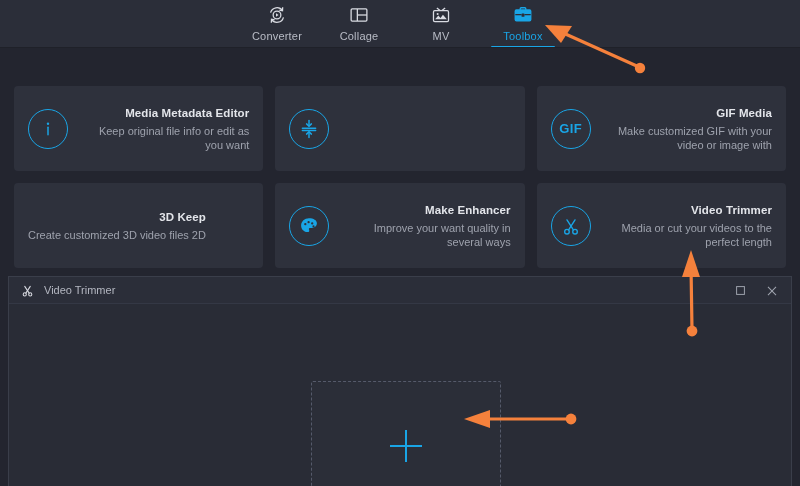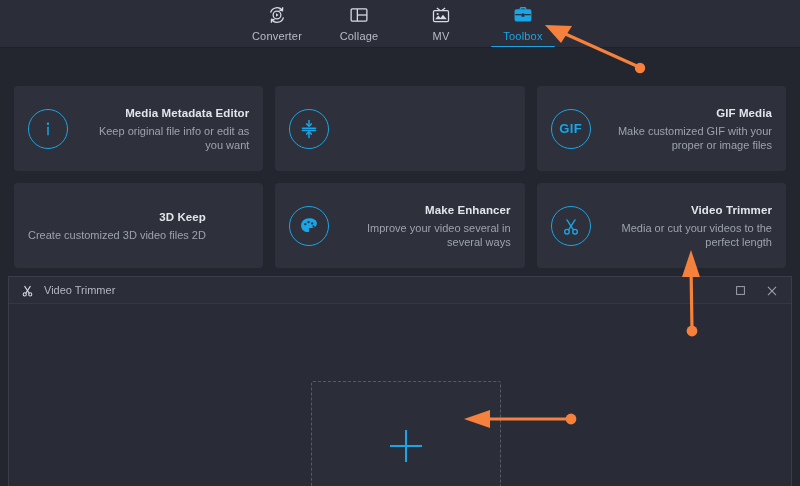--- a/index.html
+++ b/index.html
@@ -196,21 +196,21 @@
             </svg>
           </div>
         </div>
 
         <div class="card">
           <div class="card-icon">
             <span class="card-icon-text">GIF</span>
           </div>
           <div class="card-text">
             <div class="card-title">GIF Media</div>
-            <div class="card-desc">Make customized GIF with your proper or image files</div>
+            <div class="card-desc">Make customized GIF with your video or image with</div>
           </div>
         </div>
       </div>
 
       <div class="card-row">
 
         <div class="card">
           <div class="card-text">
             <div class="card-title">3D Keep</div>
             <div class="card-desc">Create customized 3D video files 2D</div>
@@ -222,21 +222,21 @@
             <svg width="24" height="24" viewBox="0 0 24 24">
               <path d="M12 4.2c-4.4 0-7.9 3.2-7.9 7.3 0 4.1 3.2 6.6 6.3 6.6 1.5 0 1.9-.7 1.9-1.4 0-.6-.5-1-.5-1.6 0-.7.6-1.2 1.4-1.2h1.7c2.8 0 5-1.9 5-4.6 0-3.1-3.3-5.1-7.9-5.1z" fill="#19a5e6"></path>
               <circle cx="8.3" cy="10.2" r="1.15" fill="#2e313c"></circle>
               <circle cx="11.6" cy="8.2" r="1.15" fill="#2e313c"></circle>
               <circle cx="15.2" cy="9.4" r="1.15" fill="#2e313c"></circle>
               <circle cx="16.5" cy="12.4" r="1.05" fill="#2e313c"></circle>
             </svg>
           </div>
           <div class="card-text">
             <div class="card-title">Make Enhancer</div>
-            <div class="card-desc">Improve your video several in several ways</div>
+            <div class="card-desc">Improve your want quality in several ways</div>
           </div>
         </div>
 
         <div class="card">
           <div class="card-icon">
             <svg width="22" height="22" viewBox="0 0 24 24" fill="none" stroke="#19a5e6" stroke-width="1.5" stroke-linecap="round">
               <path d="M7.6 5.4L14.6 16.2"></path>
               <path d="M16.4 5.4L9.4 16.2"></path>
               <circle cx="7.6" cy="18.2" r="2.5"></circle>
               <circle cx="16.4" cy="18.2" r="2.5"></circle>

